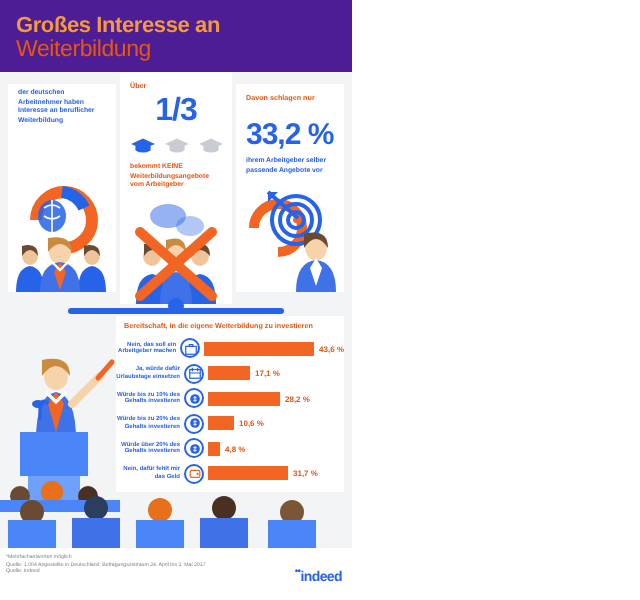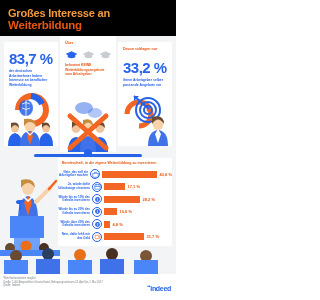--- a/index.html
+++ b/index.html
@@ -5,27 +5,27 @@
   * { box-sizing: border-box; margin: 0; padding: 0; }
   html, body {
     width: 176px; height: 300px;
     background: #ffffff;
     font-family: "Liberation Sans", sans-serif;
     overflow: hidden;
   }
   .page { position: relative; width: 176px; height: 300px; background: #f3f4f6; }
 
   
-  .title-wrap { padding: 7px 8px 4px 8px; background: #000000; }
+  .title-wrap { padding: 7px 8px 4px 8px; background: #4c1d95; }
   .title-1 {
     font-size: 11px; font-weight: bold; color: #f59a3c;
     letter-spacing: -0.2px; line-height: 12px;
   }
   .title-2 {
-    font-size: 11.5px; font-weight: bold; color: #e8560f;
+    font-size: 11.5px; font-weight: normal; color: #e8560f;
     letter-spacing: -0.2px; line-height: 13px;
   }
 
   
   .stats { position: relative; height: 118px; background: #f3f4f6; }
   .card {
     position: absolute; background: #ffffff; overflow: hidden;
   }
   .card.left   { left: 4px;  top: 6px;  width: 54px; height: 104px; }
   .card.mid    { left: 60px; top: 0px;  width: 56px; height: 116px; z-index: 3; }
@@ -112,21 +112,20 @@
 <div class="page">
 
   <div class="title-wrap">
     <div class="title-1">Großes Interesse an</div>
     <div class="title-2">Weiterbildung</div>
   </div>
 
   <div class="stats">
 
     <div class="card left">
-      <div class="big-pct">83,7 %</div>
       <div class="sub">der deutschen Arbeitnehmer haben Interesse an beruflicher Weiterbildung</div>
       <svg class="illus" viewBox="0 0 54 58">
         <path d="M14 22 A14 14 0 1 1 27 36" fill="none" stroke="#f26522" stroke-width="6"></path>
         <path d="M27 8 A14 14 0 0 1 38 16" fill="none" stroke="#2663e8" stroke-width="6"></path>
         <ellipse cx="22" cy="20" rx="7" ry="8" fill="#2663e8" opacity="0.85"></ellipse>
         <path d="M18 16 q4 -3 8 0 M18 20 q4 3 8 0 M22 12 v16" stroke="#ffffff" stroke-width="0.8" fill="none"></path>
         <g>
           <ellipse cx="11" cy="40" rx="4" ry="4.5" fill="#f0c49b"></ellipse>
           <path d="M7 40 q4 -6 8 0 q0 -7 -8 -5z" fill="#6a4a32"></path>
           <path d="M4 58 q0 -12 7 -13 q7 1 7 13z" fill="#2663e8"></path>
@@ -141,20 +140,21 @@
           <path d="M20 38 q6 -8 12 0 q0 -9 -12 -7z" fill="#c98b3e"></path>
           <path d="M16 58 q0 -14 10 -15 q10 1 10 15z" fill="#3f72e8"></path>
           <path d="M26 43 l-3 5 3 9 3 -9z" fill="#f26522"></path>
           <path d="M22 43 l4 4 4 -4" fill="none" stroke="#ffffff" stroke-width="1.2"></path>
         </g>
       </svg>
     </div>
 
     <div class="card mid">
       <div class="kicker">Über</div>
+      <div class="big-pct">1/3</div>
       <div class="caps-row">
         <svg class="cap" viewBox="0 0 24 16">
           <path d="M12 2 L23 7 L12 12 L1 7z" fill="#2663e8"></path>
           <path d="M5 9 v4 q7 4 14 0 v-4" fill="#2663e8"></path>
         </svg>
         <svg class="cap" viewBox="0 0 24 16">
           <path d="M12 2 L23 7 L12 12 L1 7z" fill="#c9cdd3"></path>
           <path d="M5 9 v4 q7 4 14 0 v-4" fill="#c9cdd3"></path>
         </svg>
         <svg class="cap" viewBox="0 0 24 16">

